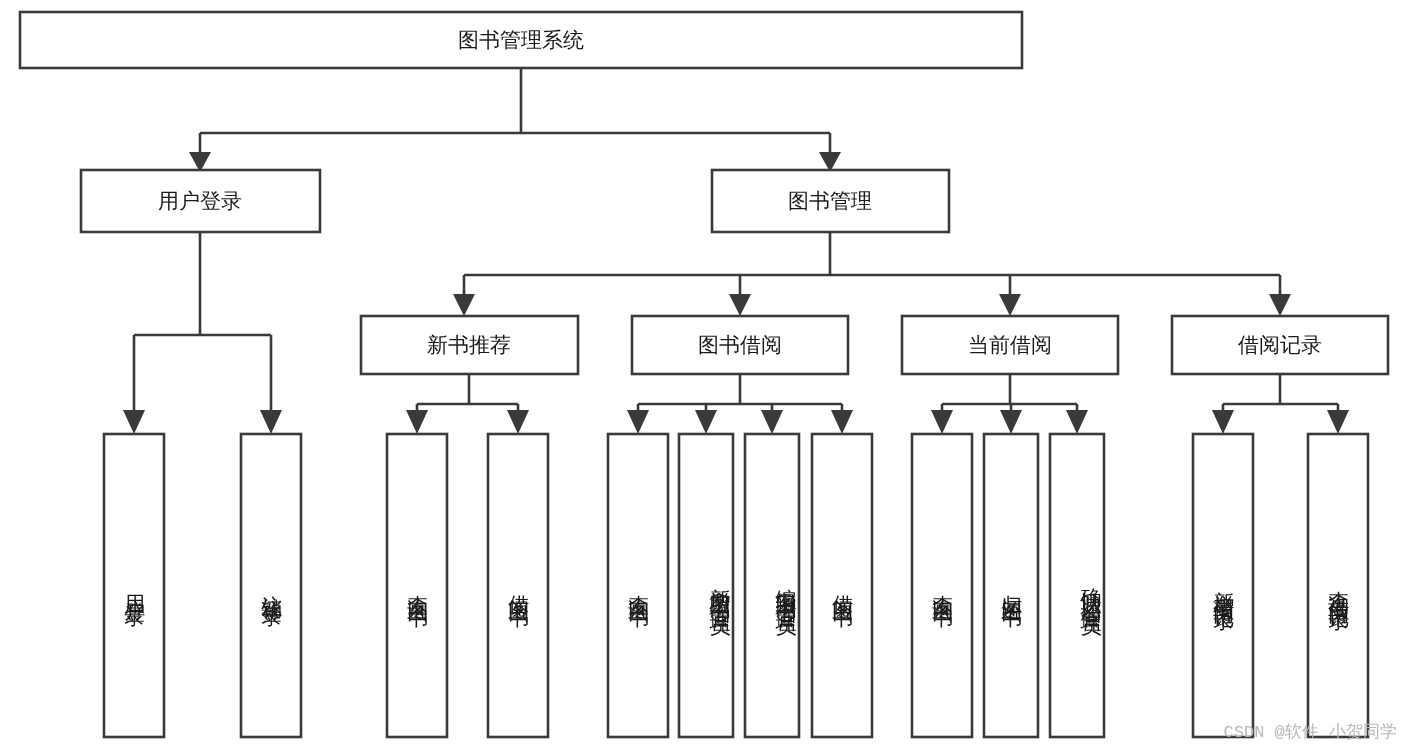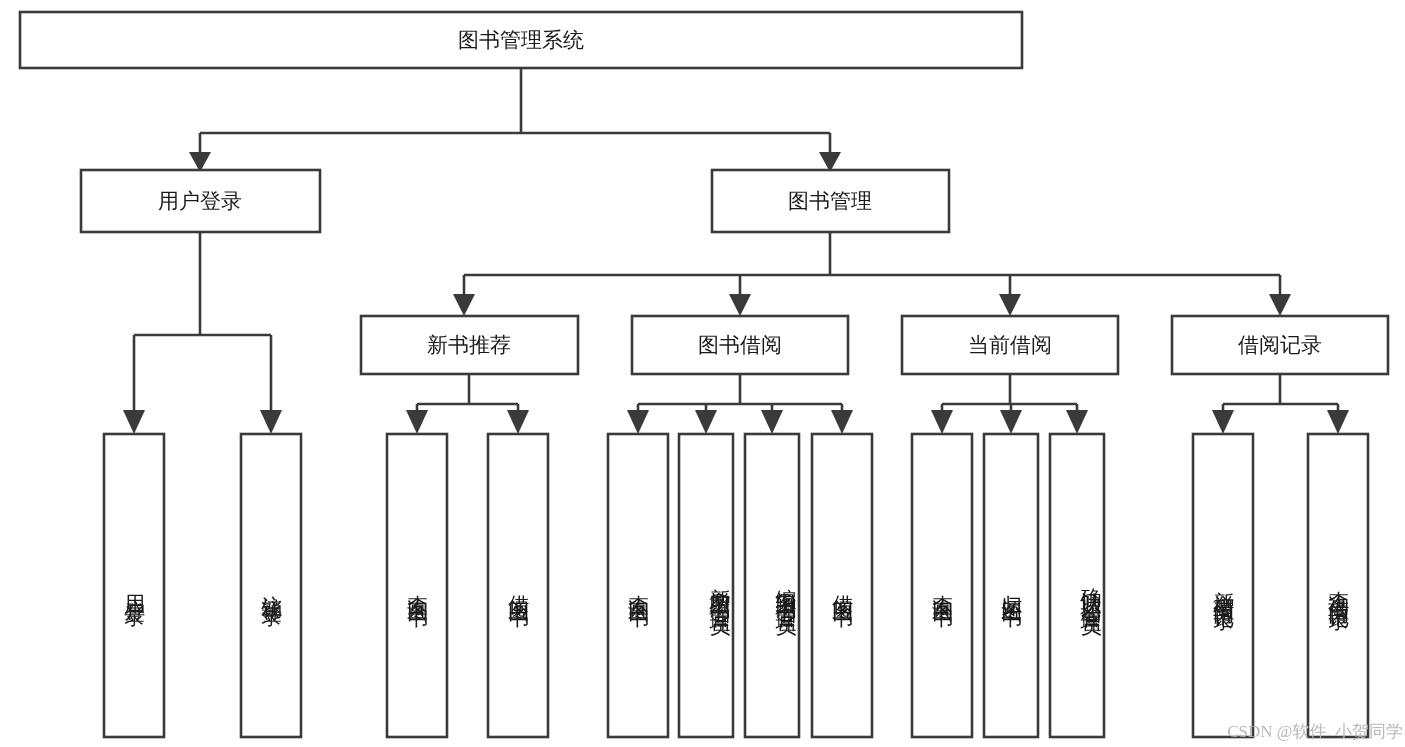--- a/index.html
+++ b/index.html
@@ -36,23 +36,23 @@
   .connector {
     stroke: #3a3a3a;
     stroke-width: 2.6;
     fill: none;
   }
   .arrow-head {
     fill: #3a3a3a;
   }
   .watermark {
     position: absolute;
-    right: 2px;
+    right: 8px;
     bottom: 4px;
-    font-family: Liberation Serif, serif;
+    font-family: Liberation Mono, monospace;
     font-size: 17px;
     color: #b8b8b8;
     white-space: nowrap;
     pointer-events: none;
   }
 </style>
 </head>
 <body>
 
 <svg id="diagram" viewBox="0 0 1405 747" xmlns="http://www.w3.org/2000/svg">

